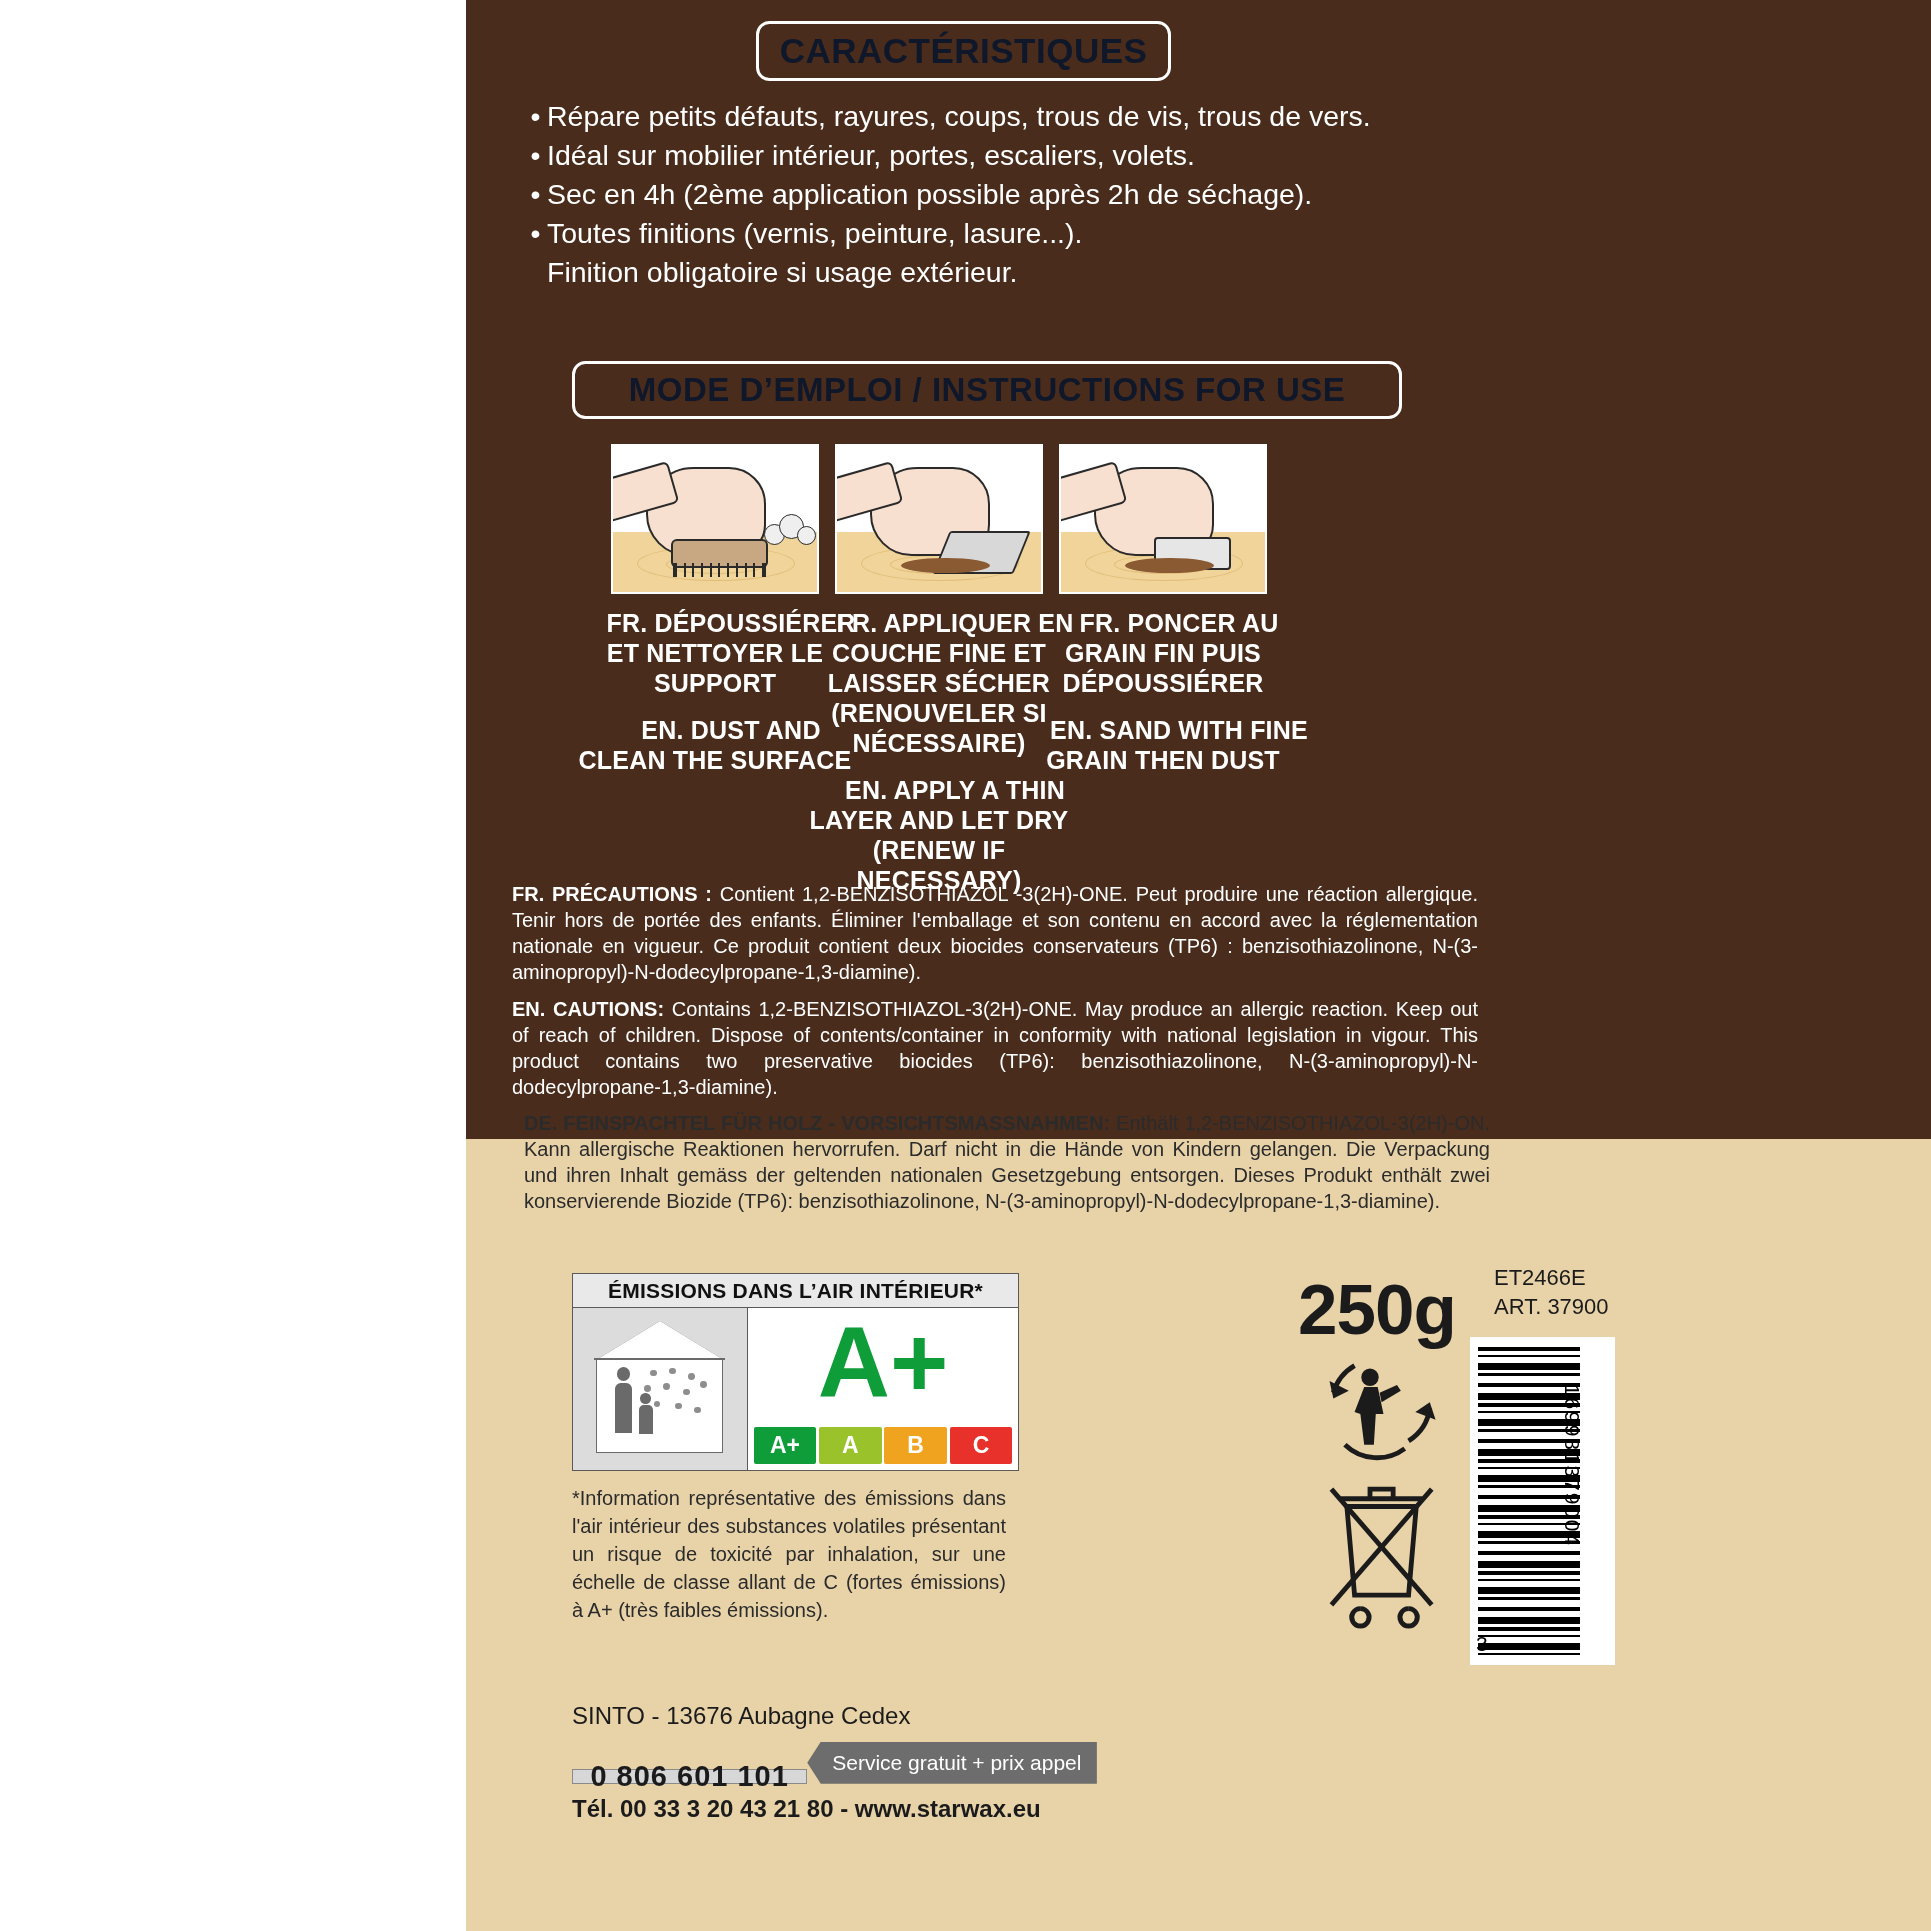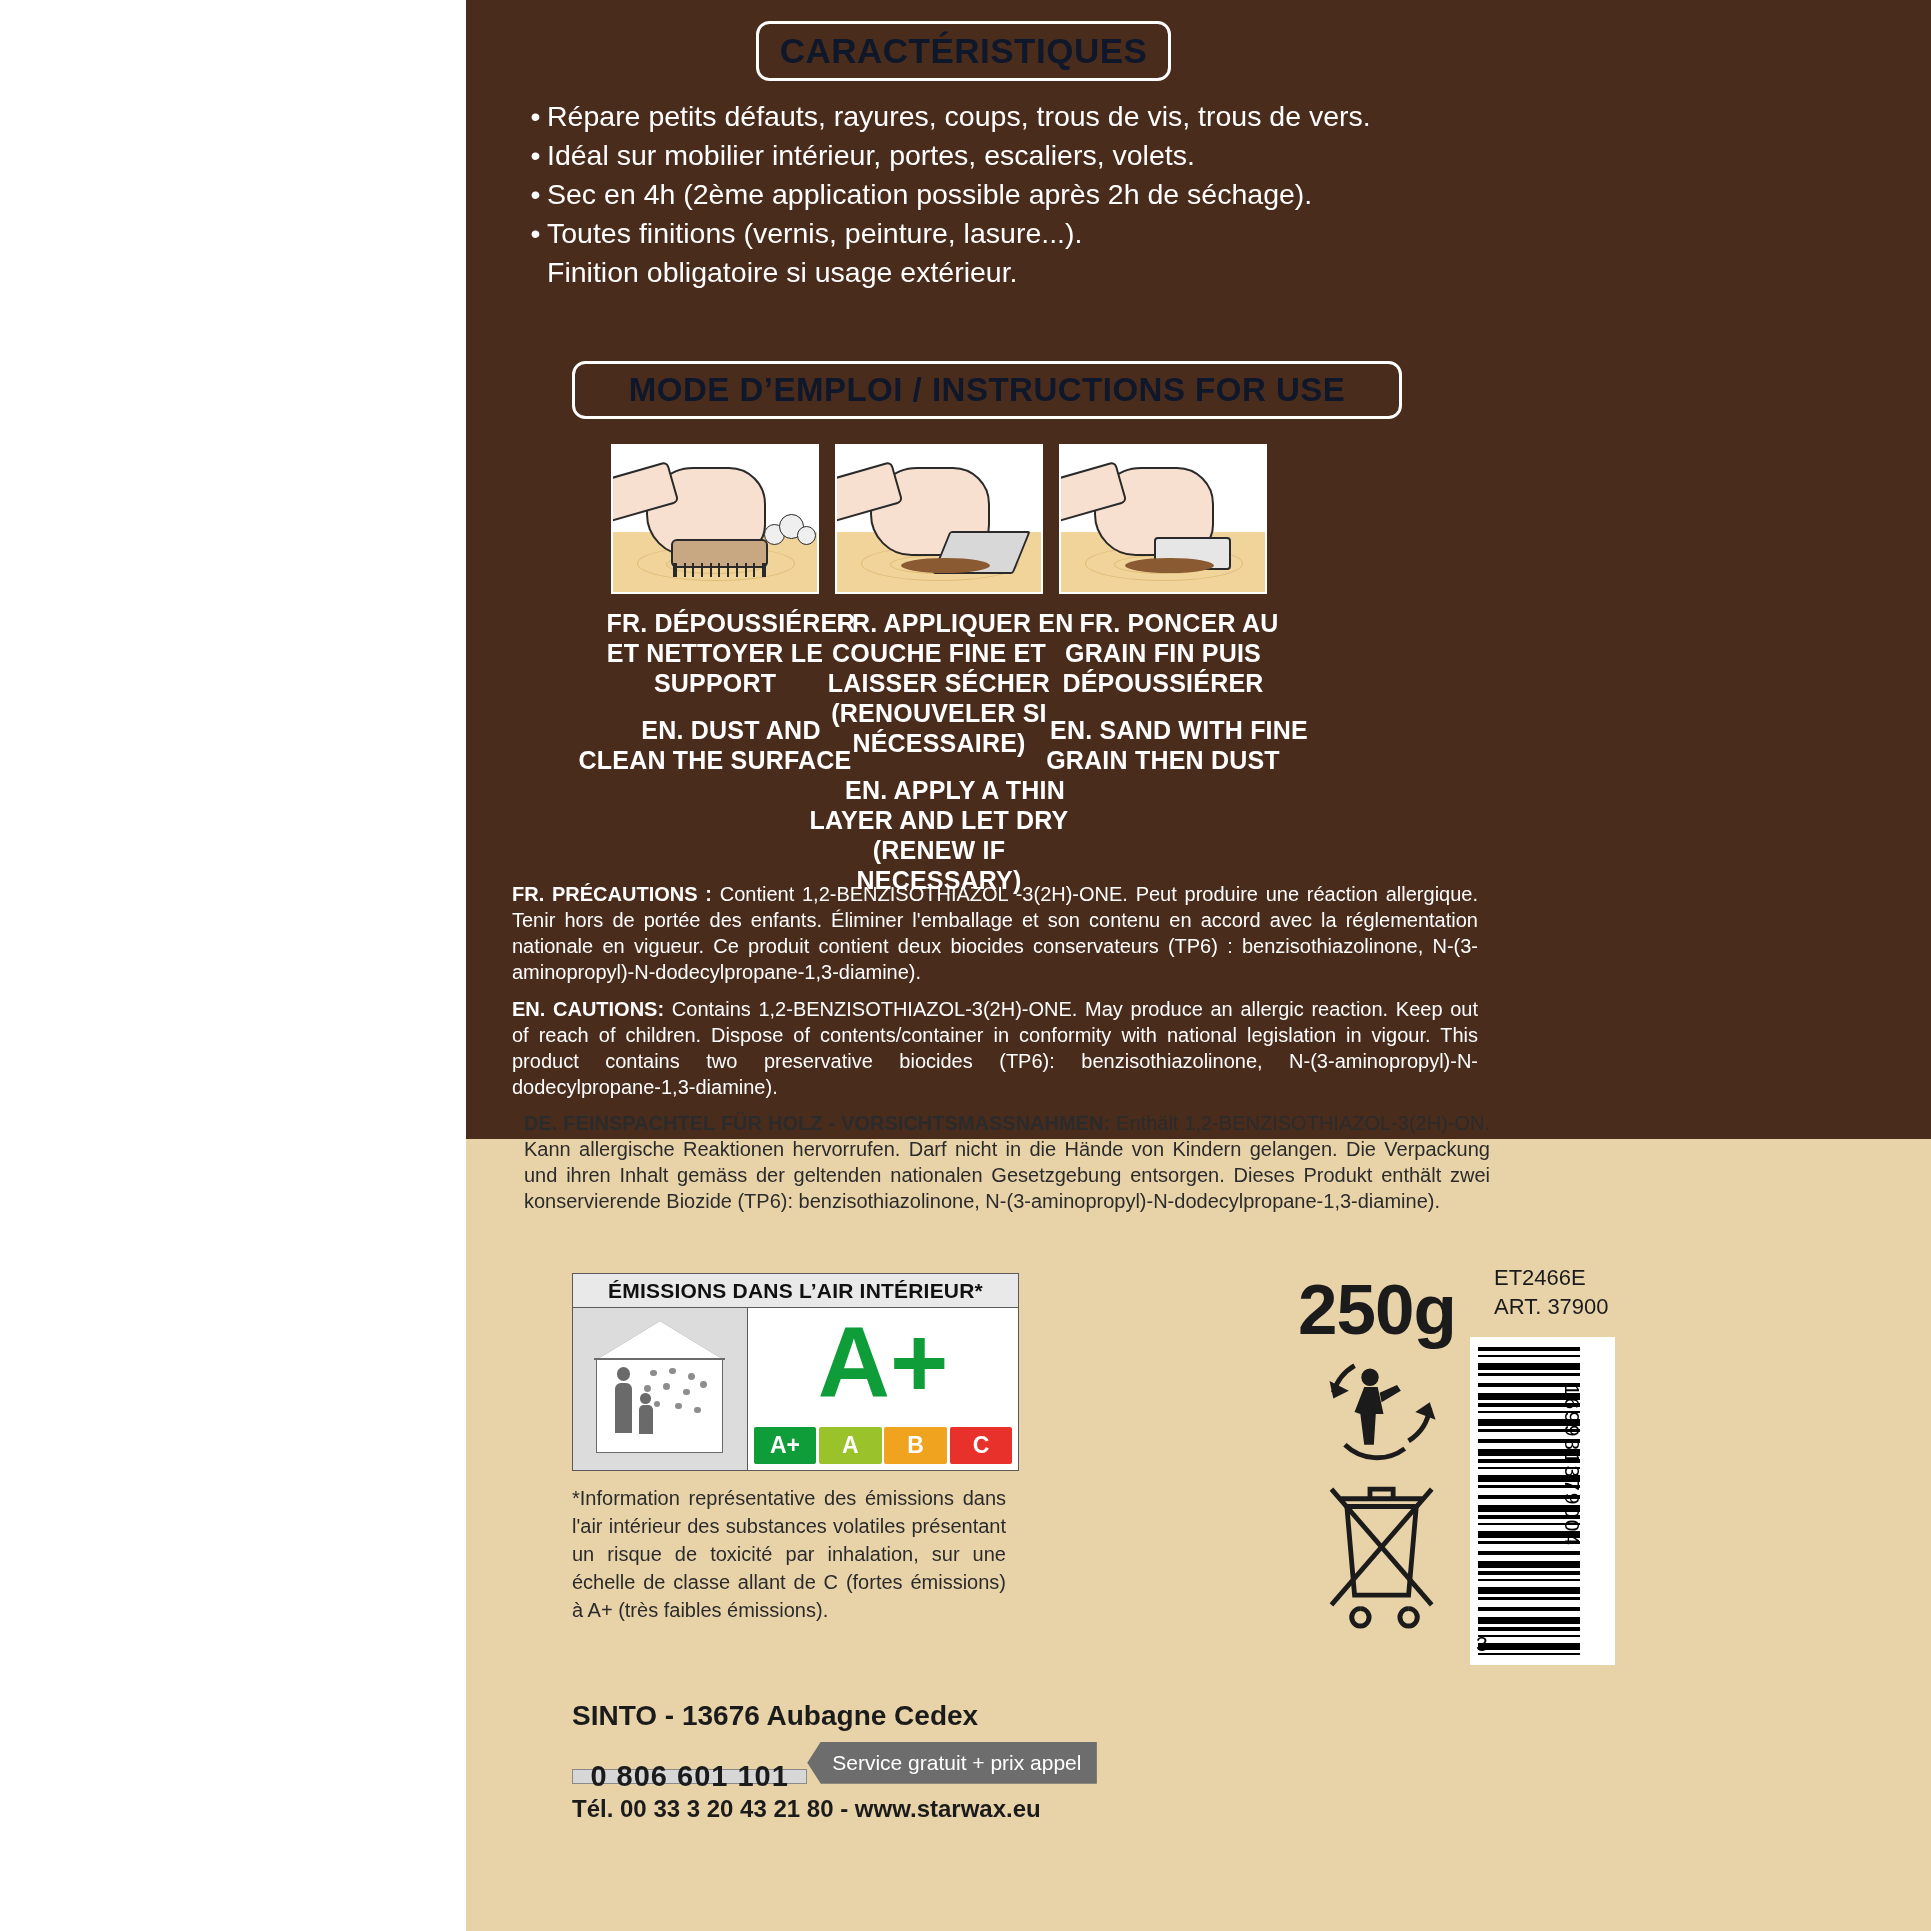--- a/index.html
+++ b/index.html
@@ -486,22 +486,22 @@
     top: 1699px;
     width: 966px;
     color: #1b1b1b;
   }
   .service .title {
     font-weight: bold;
     font-size: 24px;
     line-height: 33px;
   }
   .service .addr {
-    font-weight: bold;
-    font-size: 28px;
+    font-weight: normal;
+    font-size: 24px;
     line-height: 33px;
   }
   .phonerow {
     margin-top: 9.7px;
     display: flex;
     align-items: stretch;
     width: 560px;
     height: 42px;
   }
   .phonenum {

